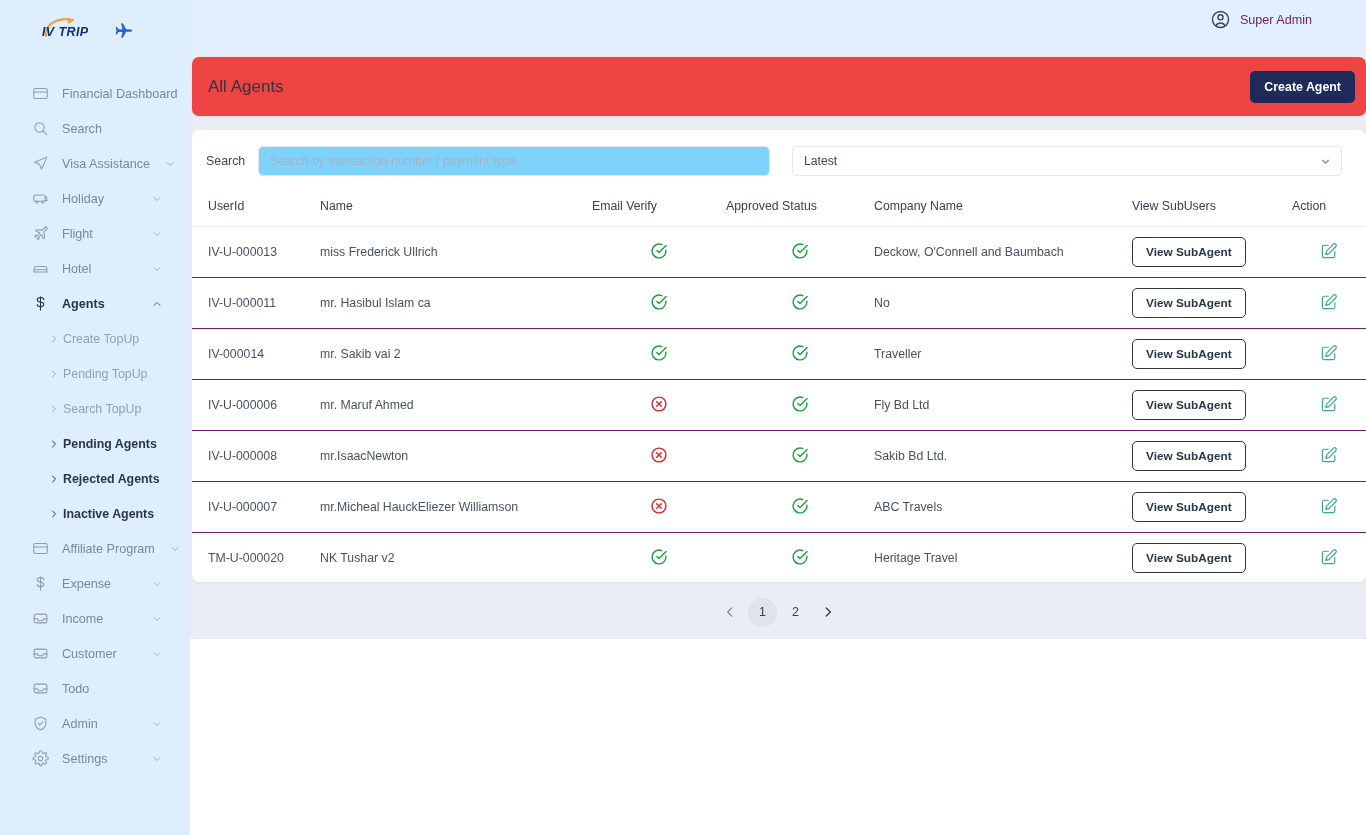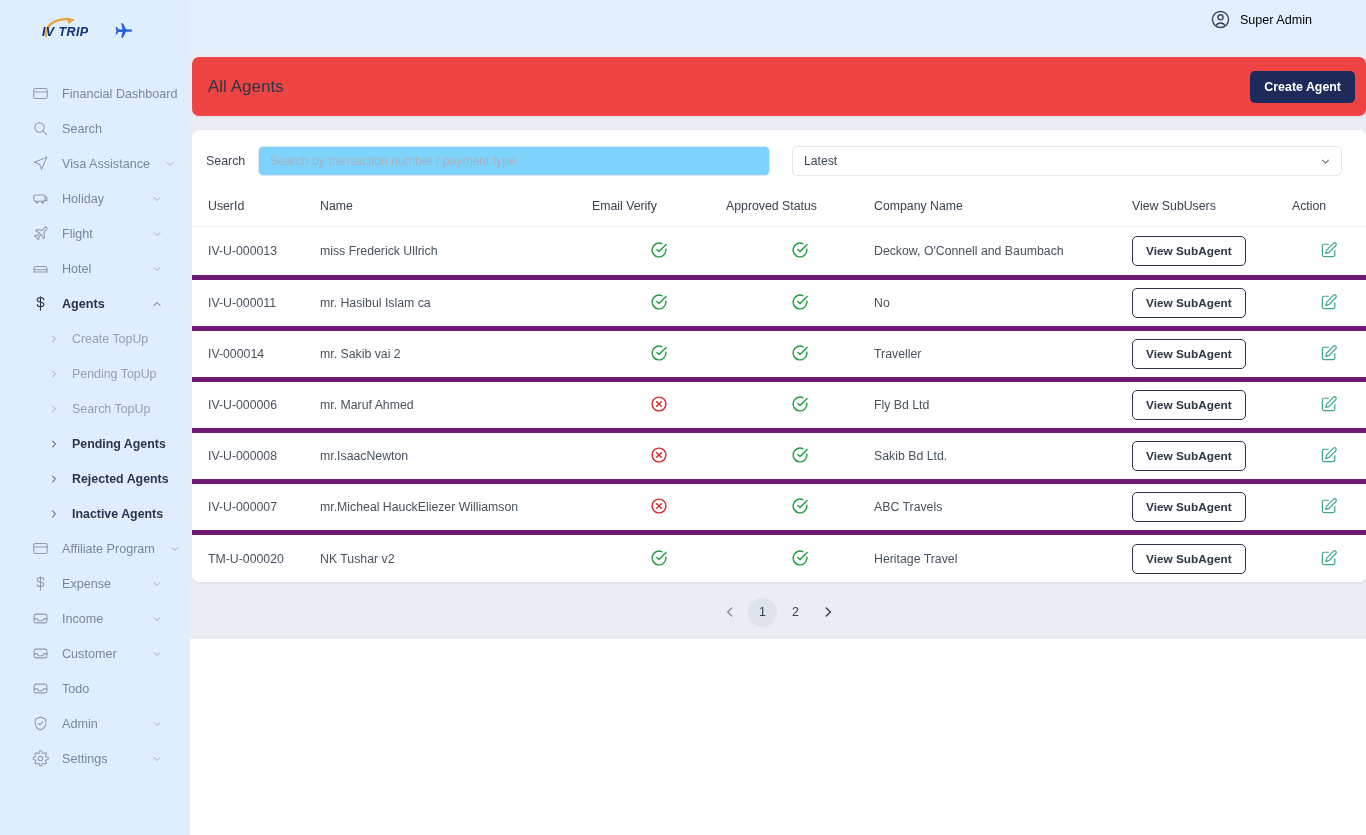--- a/index.html
+++ b/index.html
@@ -41,36 +41,36 @@
     cursor: pointer; user-select: none;
   }
   .nav-item .ni-ic { width: 17px; height: 17px; flex: none; display:flex; align-items:center; justify-content:center; }
   .nav-item .ni-lb { flex: 1; white-space: nowrap; }
   .nav-item .ni-ch { width: 14px; margin-right: 26px; flex: none; opacity: .85; }
   .nav-item.active { color: #283346; font-weight: 700; }
   .nav-item.active .ni-ic svg { stroke: #283346; }
 
   .sub-item {
     display: flex; align-items: center;
-    height: 35px; padding-left: 48px; gap: 12px;
+    height: 35px; padding-left: 48px; gap: 3px;
     color: #93a0b3; font-size: 12.4px; cursor: pointer; user-select: none;
   }
   .sub-item.bold { color: #2b3648; font-weight: 700; }
   .sub-item .si-ar { width: 12px; height: 12px; flex: none; }
 
   
   .topbar {
     position: absolute; left: 190px; top: 0;
     width: 1176px; height: 51px;
     background: #e2efff;
   }
   .user-chip {
     position: absolute; right: 54px; top: 9px;
     display: flex; align-items: center; gap: 9px;
-    color: #000000; font-size: 12.6px; cursor: pointer; justify-content: space-between;
+    color: #701a75; font-size: 12.6px; cursor: pointer; justify-content: space-between;
   }
   .avatar-ic { width: 21px; height: 21px; }
 
   
   .content-bg {
     position: absolute; left: 190px; top: 51px;
     width: 1176px; height: 588px;
     background: #eaedf4;
   }
 
@@ -127,21 +127,21 @@
   .sel-chev { position: absolute; right: 10px; top: 9px; }
 
   table { width: 100%; border-collapse: collapse; table-layout: fixed; }
   thead th {
     text-align: left; font-size: 12.3px; font-weight: 400;
     color: #38424f; padding: 8px 0 13px 0;
     border-bottom: 1px solid #edf0f4;
   }
   tbody td {
     font-size: 12.3px; color: #48525f;
-    height: 51px; border-bottom: 5px solid #701a75;
+    height: 51px; border-bottom: 1px solid #701a75;
     vertical-align: middle;
   }
   tbody tr:last-child td { border-bottom: none; }
   .c-uid   { width: 128px; padding-left: 16px; }
   .c-name  { width: 272px; }
   .c-email { width: 134px; text-align: center; }
   .c-appr  { width: 148px; text-align: center; }
   .c-comp  { width: 258px; }
   .c-sub   { width: 160px; }
   .c-act   { width: 74px; text-align: center; }

